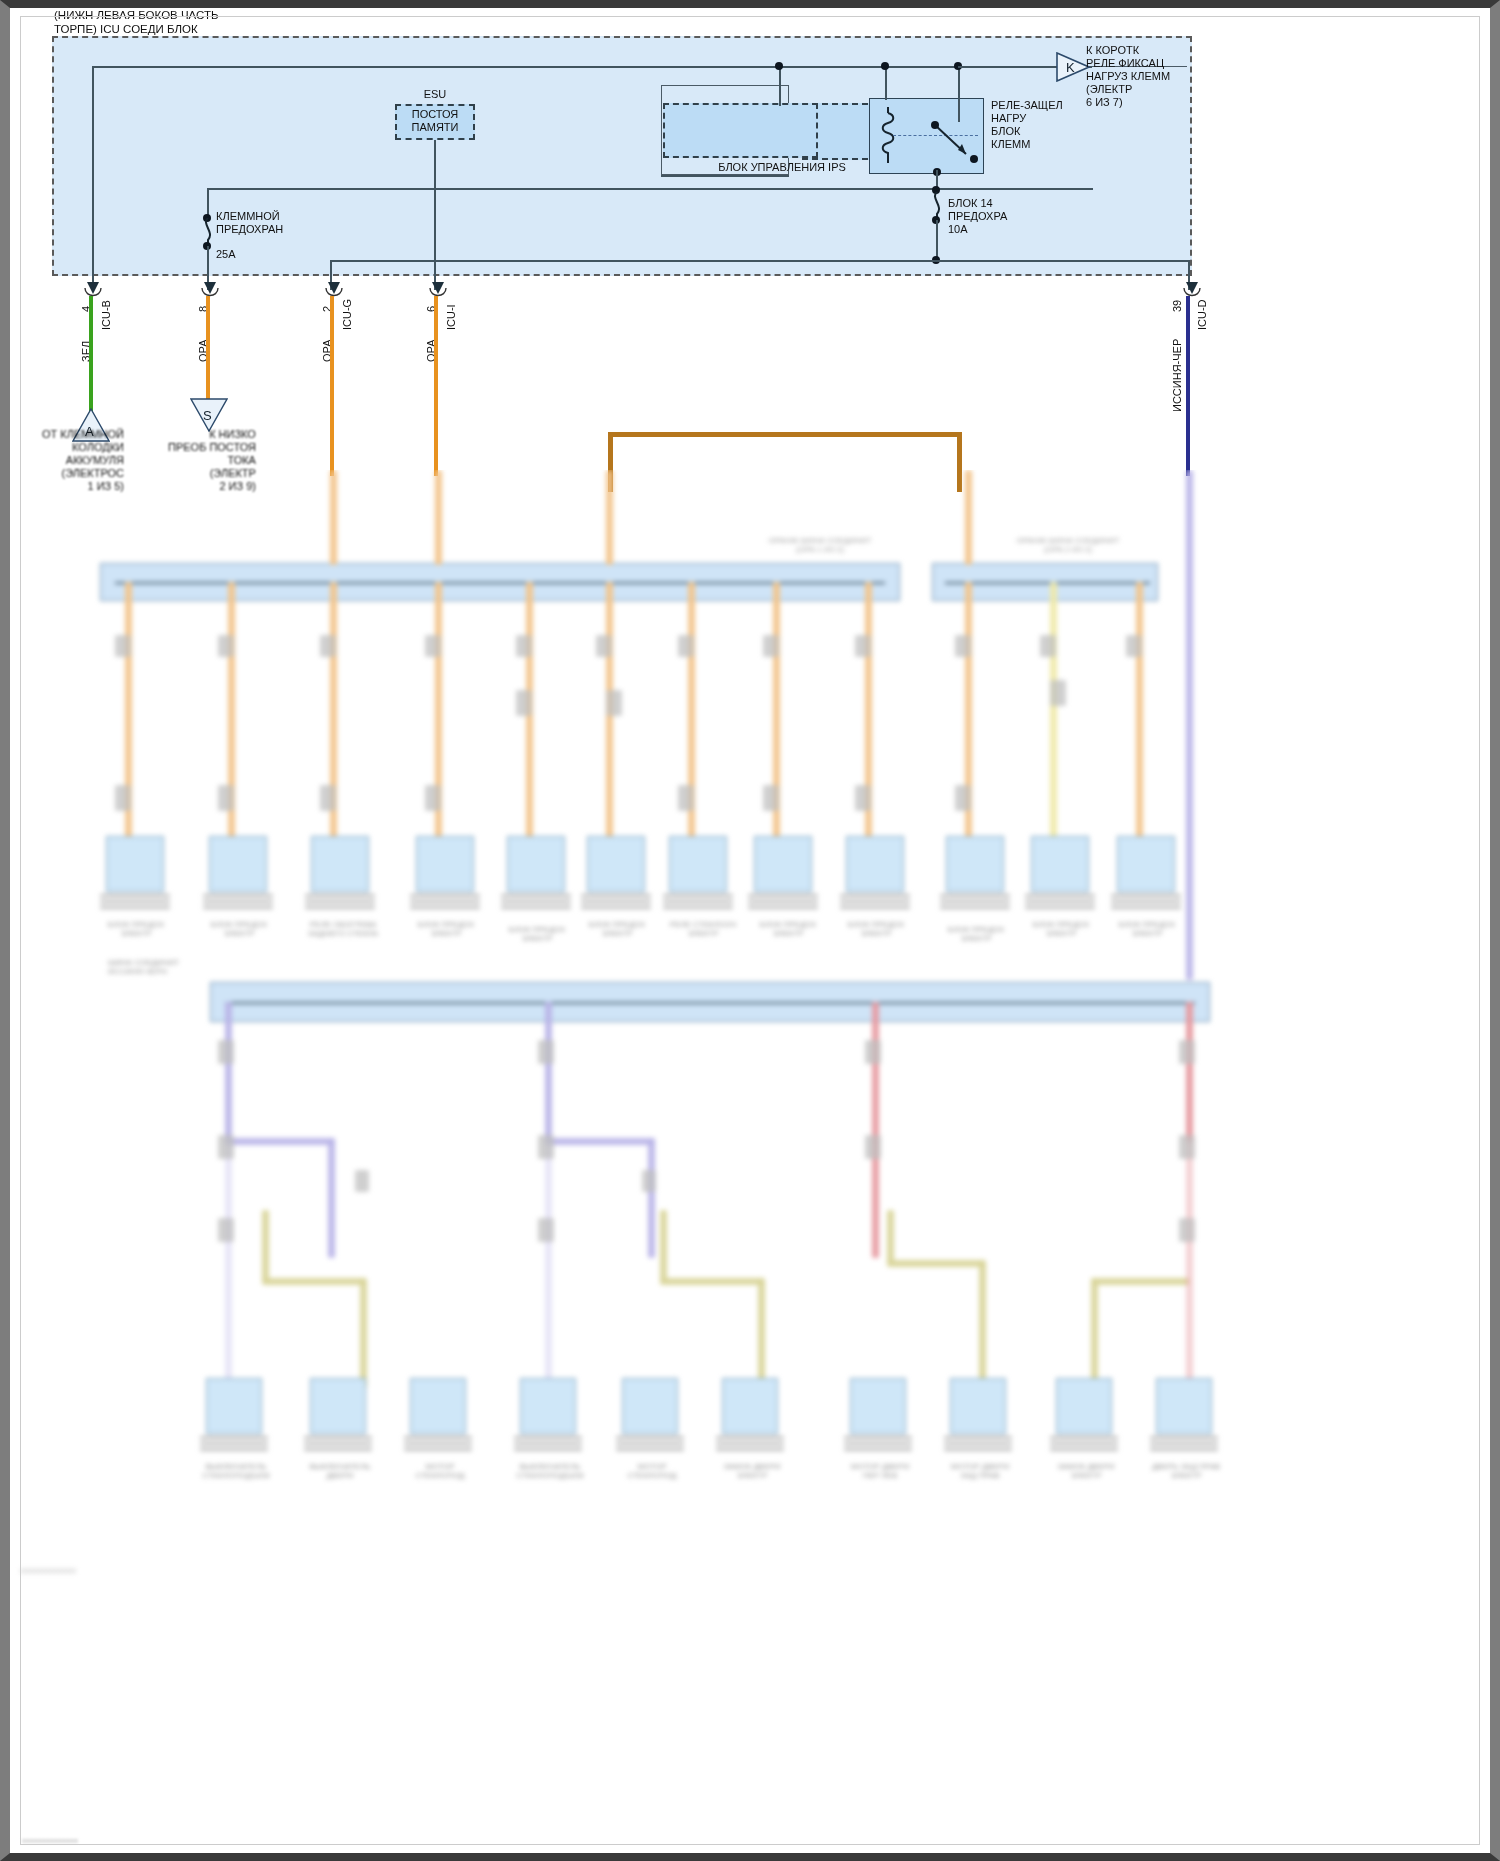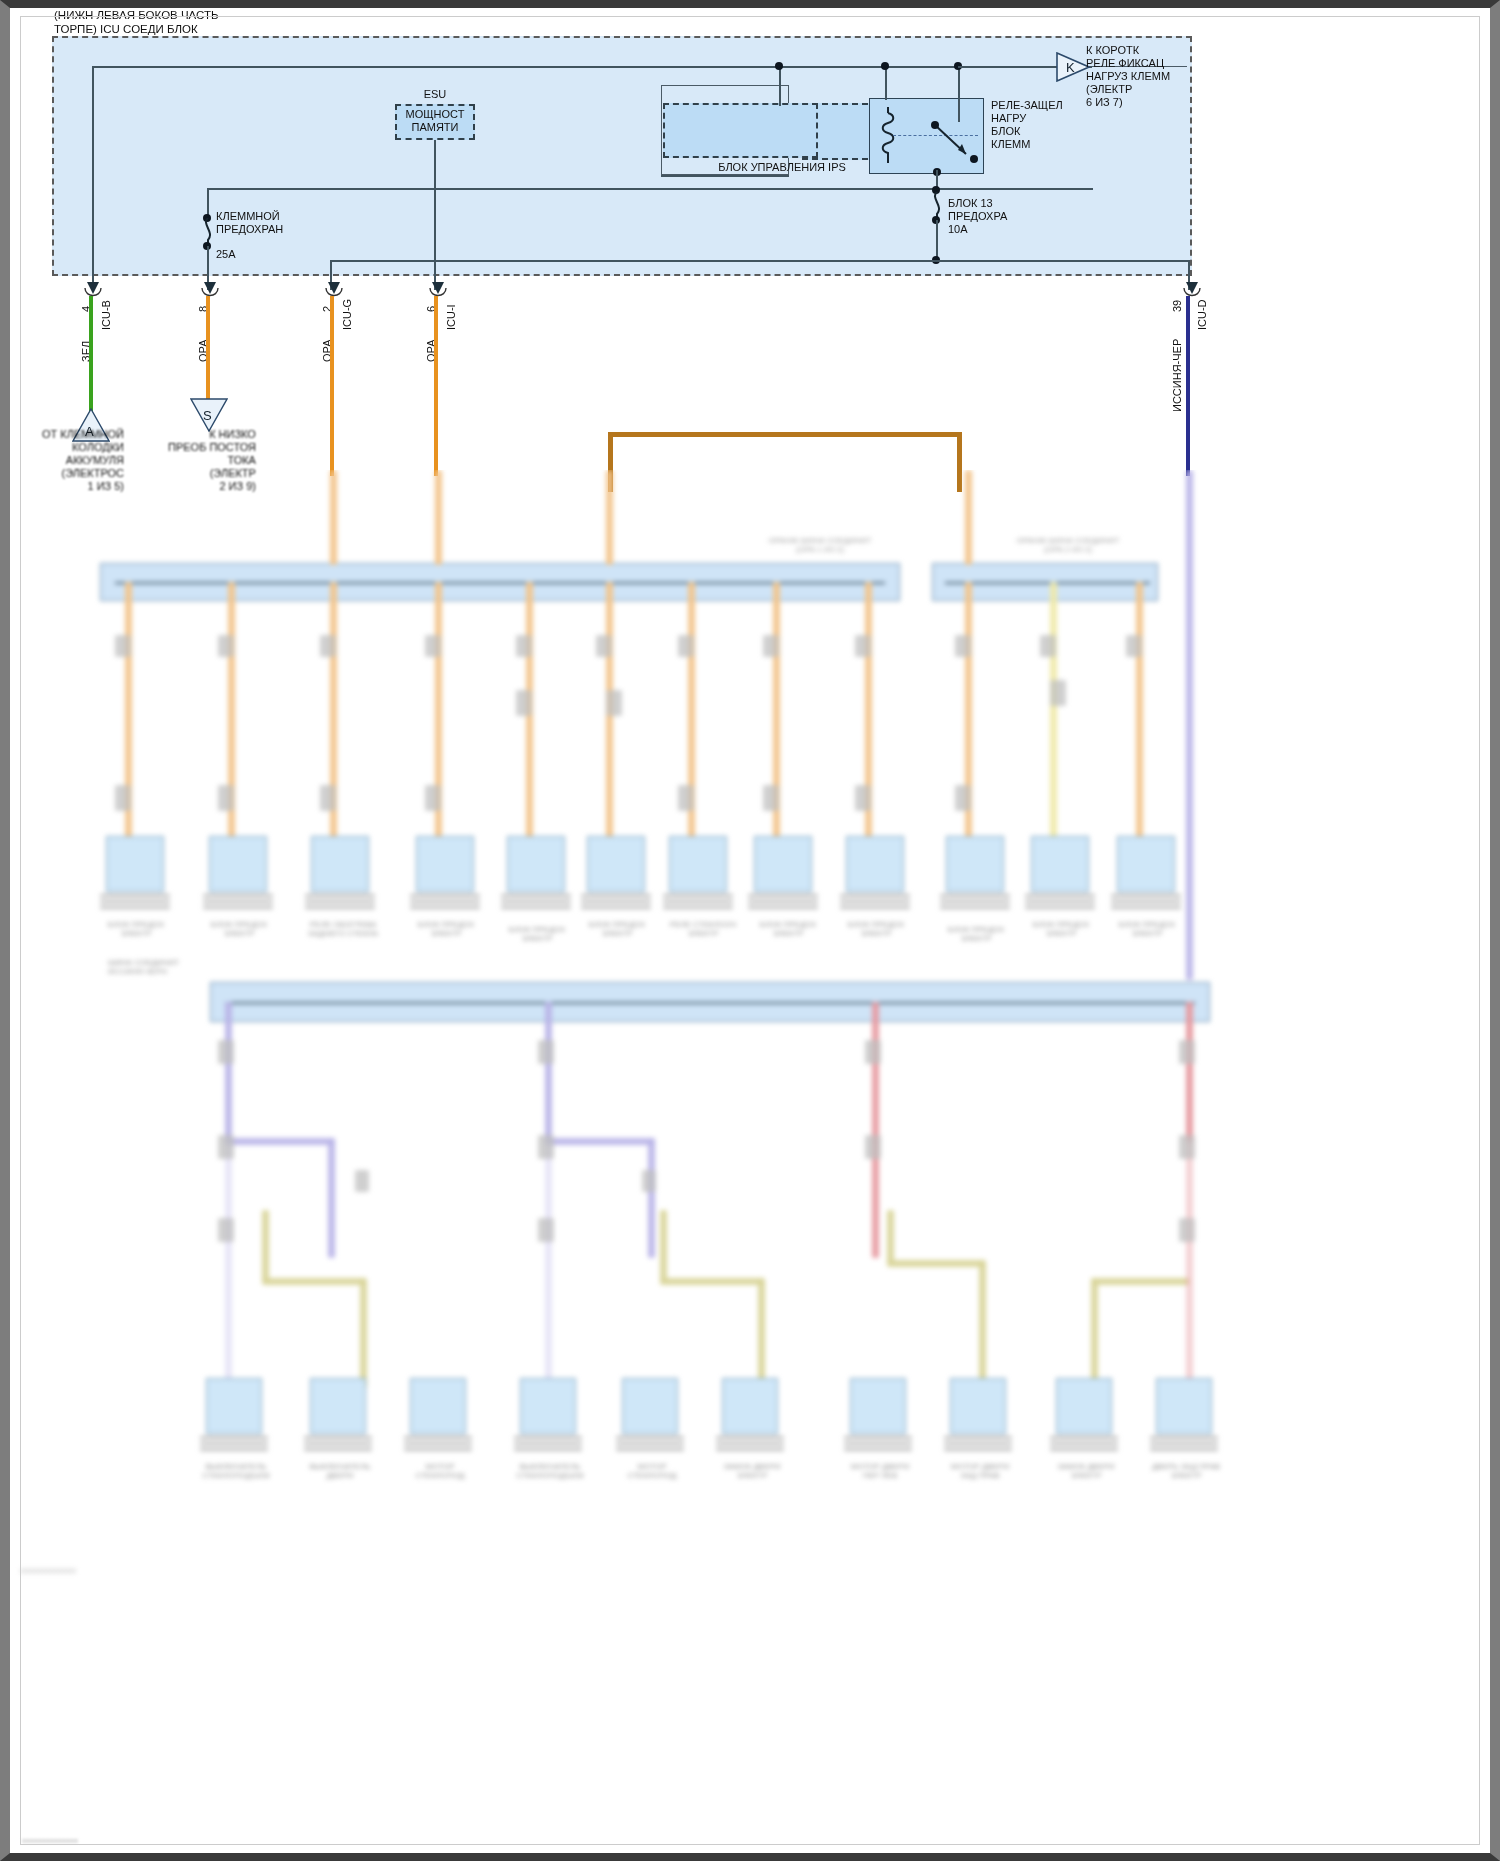--- a/index.html
+++ b/index.html
@@ -90,21 +90,21 @@
 ТОРПЕ) ICU СОЕДИ БЛОК</div>
 
   <div class="icu-block"></div>
 
   <div class="inner-rect" style="left:92px;top:66px;width:1095px;height:195px;border-right:none;border-bottom:none;"></div>
 
   <div class="wire h" style="left:92px;top:66px;width:1000px;"></div>
 
   <div class="lbl c" style="left:390px;top:88px;width:90px;">ESU</div>
   <div class="dash-box" style="left:395px;top:104px;width:80px;height:36px;"></div>
-  <div class="lbl c" style="left:395px;top:108px;width:80px;">МОЩНОСТ
+  <div class="lbl c" style="left:395px;top:108px;width:80px;">ПОСТОЯ
 ПАМЯТИ</div>
 
   <div class="wire v" style="left:434px;top:140px;height:150px;"></div>
 
   <div class="inner-rect" style="left:661px;top:85px;width:128px;height:90px;border-top:1px solid #4a5a66;"></div>
 
   <div class="dash-box" style="left:802px;top:103px;width:116px;height:57px;"></div>
 
   <div class="lbl c" style="left:672px;top:114px;width:70px;">RELAY
 CTRL</div>
@@ -175,21 +175,21 @@
   <div class="wire v" style="left:207px;top:246px;height:44px;"></div>
 
   <div class="wire v" style="left:936px;top:170px;height:22px;"></div>
   <div class="dot" style="left:932px;top:186px;"></div>
   <div class="fuse" style="left:930px;top:192px;">
     <svg width="14" height="30" viewBox="0 0 14 30">
       <path d="M7 0 C0 6 14 14 7 22 L7 30" fill="none" stroke="#16242e" stroke-width="2"></path>
     </svg>
   </div>
   <div class="dot" style="left:932px;top:216px;"></div>
-  <div class="lbl" style="left:948px;top:197px;">БЛОК 13
+  <div class="lbl" style="left:948px;top:197px;">БЛОК 14
 ПРЕДОХРА</div>
   <div class="lbl" style="left:948px;top:223px;">10А</div>
   <div class="wire v" style="left:936px;top:220px;height:40px;"></div>
   <div class="dot" style="left:932px;top:256px;"></div>
 
   <div class="wire h" style="left:330px;top:260px;width:860px;"></div>
   <div class="wire v" style="left:330px;top:260px;height:30px;"></div>
   <div class="wire v" style="left:1188px;top:260px;height:30px;"></div>
 
   <div class="wire h" style="left:661px;top:175px;width:128px;"></div>

